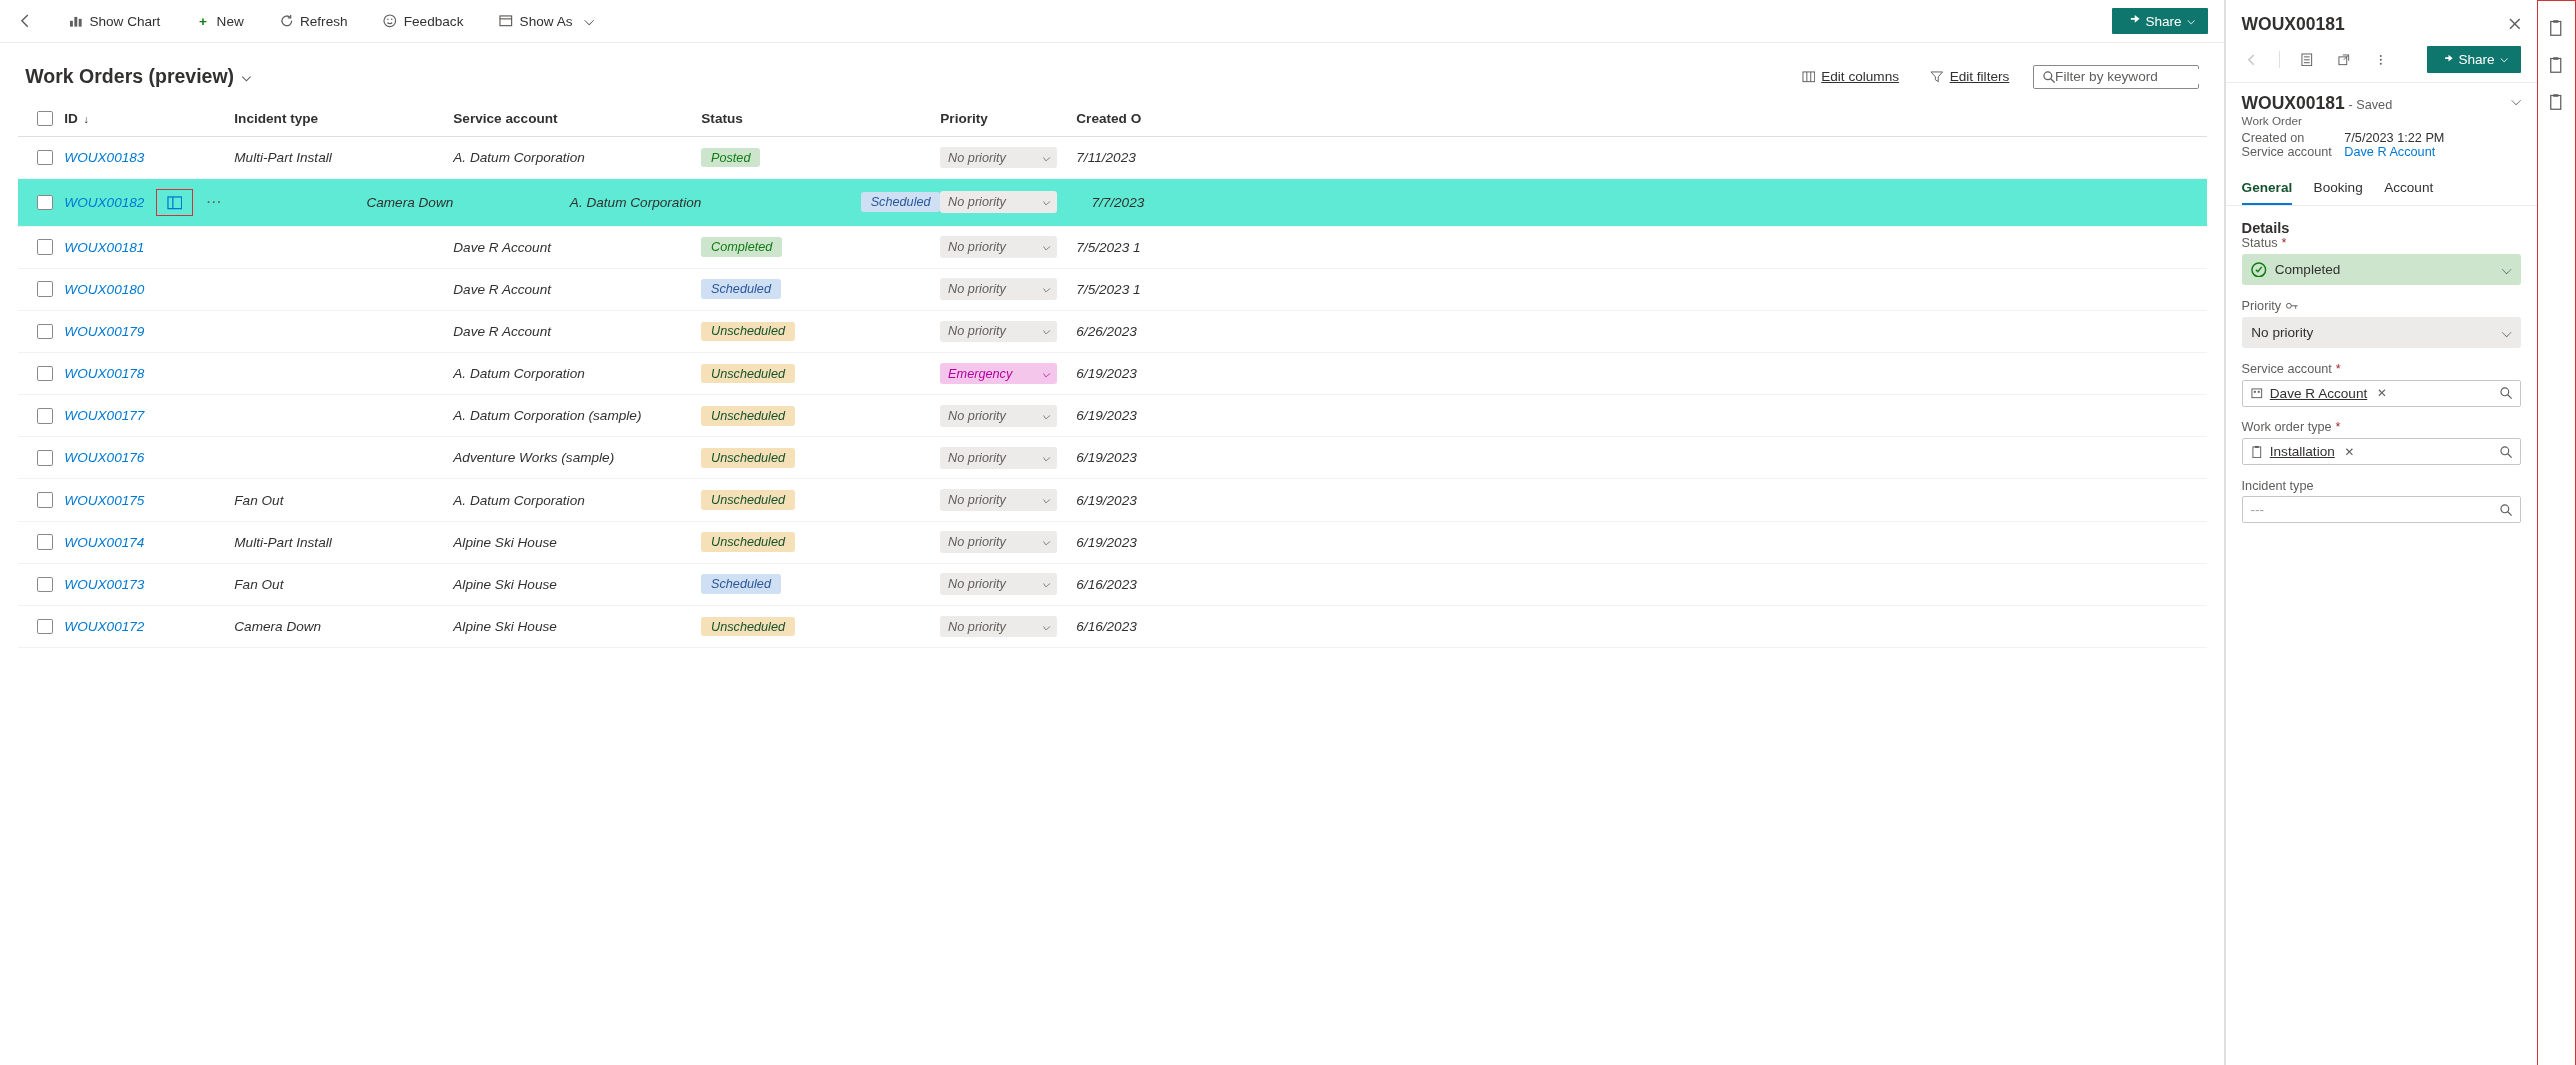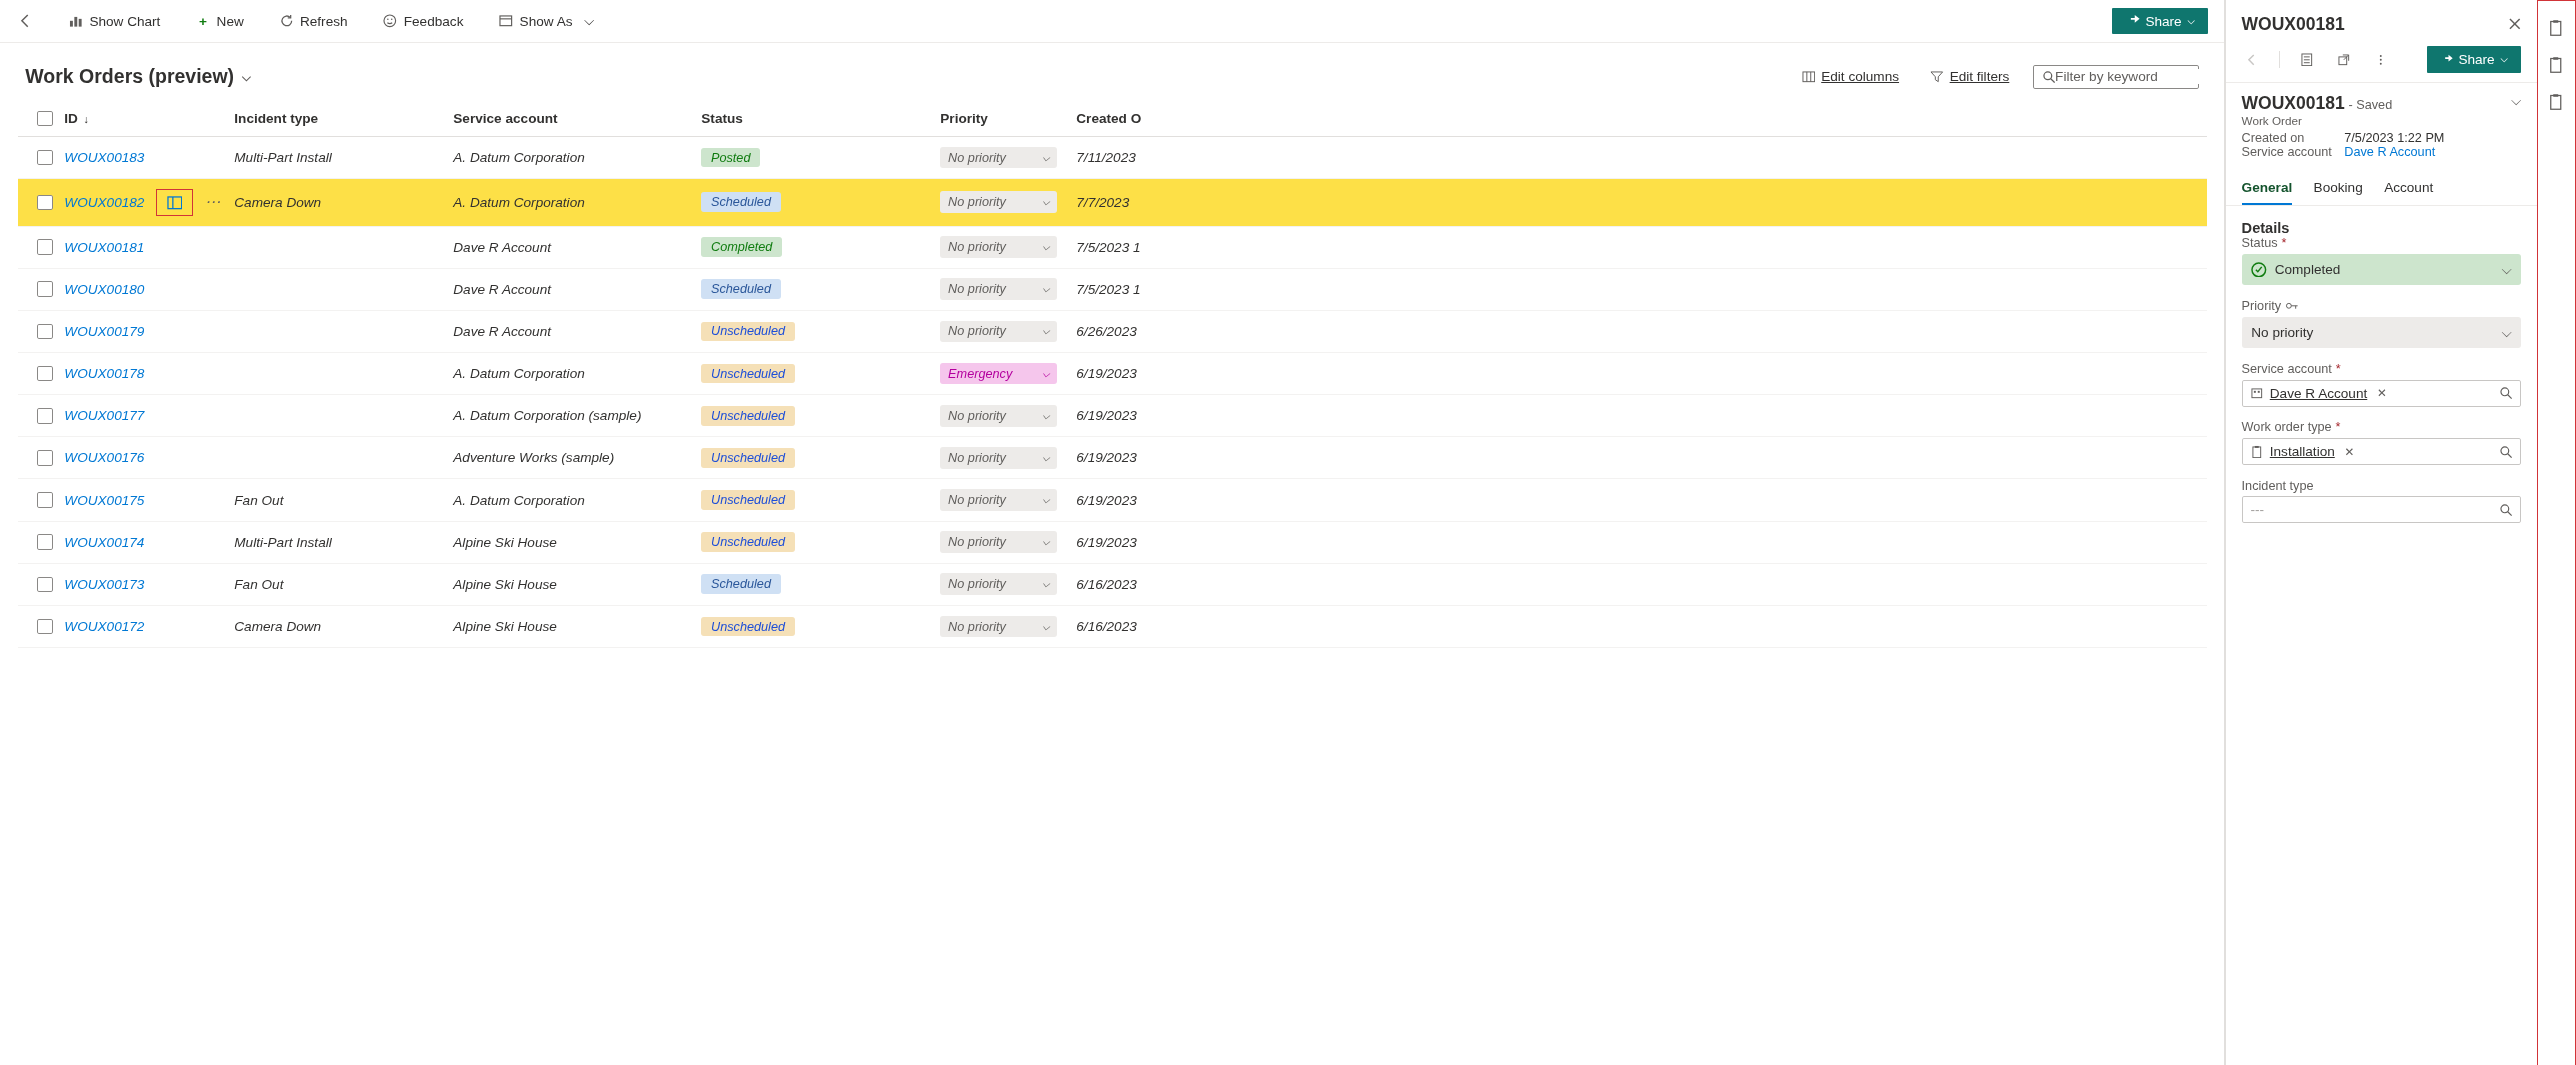--- a/index.html
+++ b/index.html
@@ -26,31 +26,31 @@
 .col-chk { width: 39px; display: flex; align-items: center; justify-content: center; }
 .col-id { width: 170px; }
 .col-inc { width: 219px; }
 .col-acc { width: 248px; }
 .col-stat { width: 239px; }
 .col-pri { width: 136px; }
 .col-date { width: 68px; }
 .sort-ind { font-size: 10.7px; margin-left: 1.9px; }
 .grid-body { flex: 1; overflow: auto; }
 .row { display: flex; align-items: center; padding: 9.7px 7.8px; border-bottom: 1px solid #f3f2f1; font-style: italic; }
-.row.hover { background: #fde047; }
+.row.hover { background: #5eead4; text-align: right; }
 .col-id a { color: #0078d4; text-decoration: none; }
 .chkbox { width: 15.6px; height: 15.6px; border: 1px solid #8a8886; border-radius: 1.9px; background: #fff; }
 .id-wrap { display: flex; align-items: center; gap: 7.8px; }
 .preview-icon { width: 37px; height: 27px; border: 1.9px solid #d13438; display: inline-flex; align-items: center; justify-content: center; color: #0078d4; margin-left: 3.9px; }
 .more-icon { color: #605e5c; font-size: 15.6px; margin-left: 3.9px; }
 .badge { display: inline-block; padding: 2.9px 9.7px; border-radius: 2.9px; font-size: 12.7px; }
 .badge.Posted { background: #cde5cd; color: #107c10; }
 .badge.Scheduled { background: #cfe0f4; color: #2b579a; }
 .badge.Completed { background: #cde5cd; color: #107c10; }
-.badge.Unscheduled { background: #f5e0b7; color: #1d4ed8; }
+.badge.Unscheduled { background: #f5e0b7; color: #14532d; }
 .pri-sel { display: flex; align-items: center; justify-content: space-between; background: #edebe9; padding: 3.9px 7.8px; border-radius: 2.9px; width: 117px; color: #605e5c; font-size: 12.7px; }
 .pri-sel.emergency { background: #f5c6ec; color: #b4009e; }
 .pri-sel .chev { font-size: 9.7px; }
 
 
 .side { width: 312px; display: flex; flex-direction: column; border-left: 1px solid #e1dfdd; }
 .side-head { display: flex; align-items: center; justify-content: space-between; padding: 13.6px 15.6px 5.8px; }
 .side-head h2 { font-size: 17.5px; font-weight: 600; }
 .side-cmds { display: flex; align-items: center; padding: 5.8px 15.6px 9.7px; gap: 17.5px; border-bottom: 1px solid #edebe9; }
 .side-cmds .icn-btn { width: 19.5px; height: 19.5px; display: flex; align-items: center; justify-content: center; color: #605e5c; cursor: pointer; }

